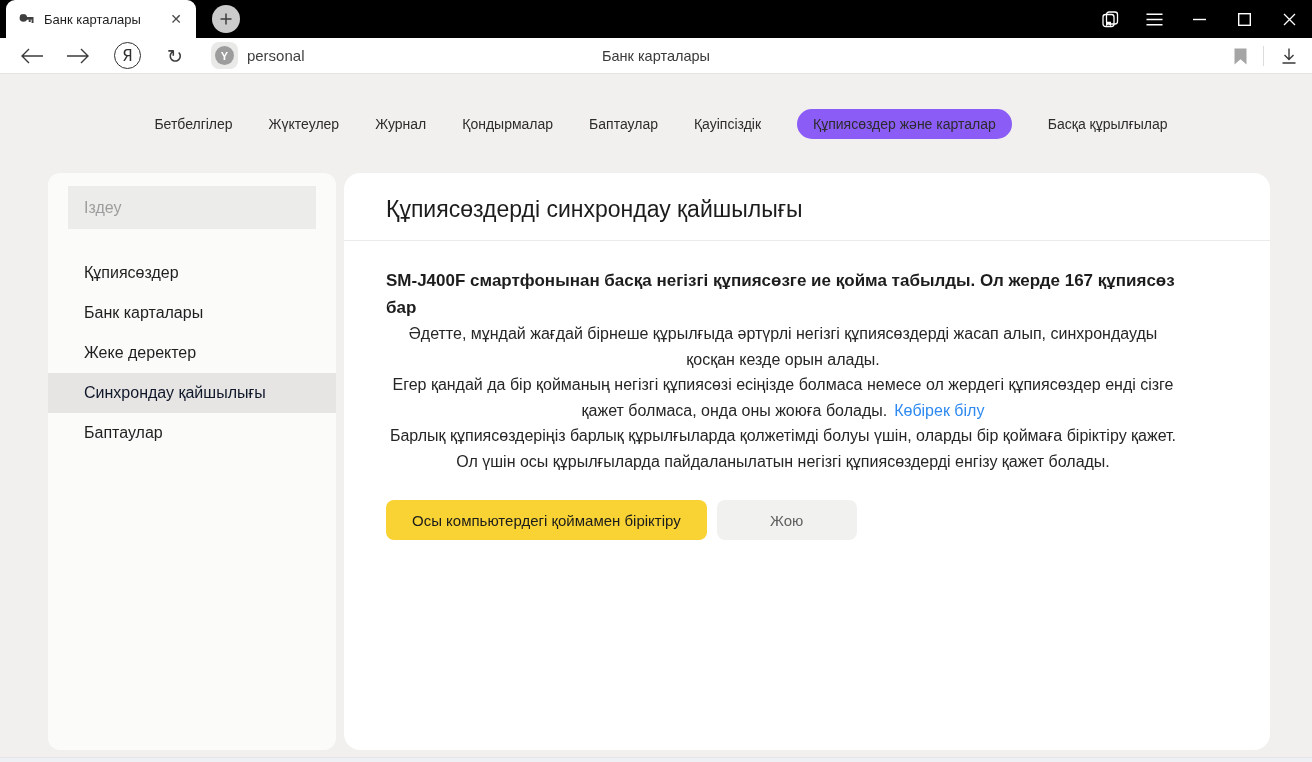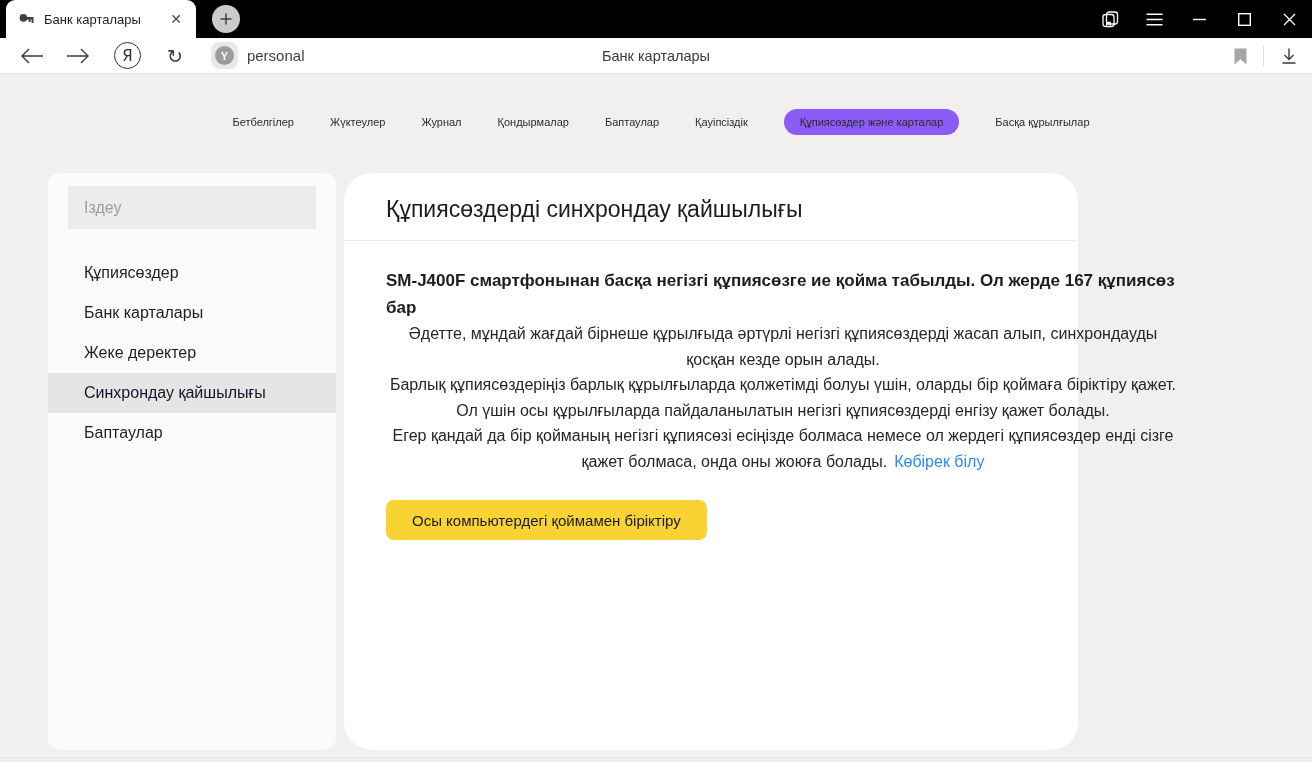--- a/index.html
+++ b/index.html
@@ -48,21 +48,21 @@
   .page-title {
     position:absolute; left:0; right:0; top:0; height:36px; display:flex; align-items:center; justify-content:center;
     font-size:14.5px; color:#3a3a3a; pointer-events:none;
   }
   .tb-right { position:absolute; right:14px; top:0; height:36px; display:flex; align-items:center; gap:16px; }
   .tb-divider { width:1px; height:20px; background:#dcdcdc; }
 
   
   .nav-row {
     position:absolute; top:109px; left:10px; right:0; display:flex; justify-content:center; align-items:center;
-    gap:36px; font-size:11px; color:#2c2c2c;
+    gap:36px; font-size:14px; color:#2c2c2c;
   }
   .nav-item { padding:7px 0; white-space:nowrap; cursor:default; }
   .nav-item.active { background:#8b5cf6; border-radius:17px; padding:7px 16px; }
 
   
   .sidebar {
     position:absolute; left:48px; top:173px; width:288px; height:577px;
     background:#fbfbfa; border-radius:12px;
   }
   .search-input {
@@ -70,22 +70,22 @@
     background:#ececea; border:none; border-radius:0; padding:0 16px;
     font-size:16px; color:#222; font-family:inherit; outline:none;
   }
   .search-input::placeholder { color:#9d9d9d; }
   .menu { margin-top:24px;text-align:right; }
   .menu-item { height:40px; display:flex; align-items:center; padding-left:36px; font-size:16px; color:#1f1f1f; cursor:default; }
   .menu-item.active { background:#e6e5e3; color:#0f172a; }
 
   
   .main {
-    position:absolute; left:344px; top:173px; width:734px; height:577px;
-    background:#fff; border-radius:28px;
+    position:absolute; left:344px; top:173px; width:926px; height:577px;
+    background:#fff; border-radius:16px;
   }
   .main-header { padding:22px 42px 0; }
   .main-title { margin:0; font-size:23px; font-weight:400; color:#1c1c1c; line-height:28px; }
   .main-divider { height:1px; background:#ebebeb; margin-top:17px; }
   .main-body { padding:26px 48px 0 42px; width:884px; }
   .alert-heading { font-size:17px; font-weight:bold; color:#1d1d1d; line-height:27px; margin:0 0 0; }
   .body-text p { margin:0; font-size:16px; line-height:25.5px; color:#262626;text-align:center; }
   .learn-more { color:#2e8af0; text-decoration:none; margin-left:7px; cursor:pointer; }
   .buttons { display:flex; gap:10px; margin-top:26px; }
   .btn { height:40px; border:none; border-radius:8px; font-family:inherit; font-size:15px; cursor:default; }
@@ -206,22 +206,23 @@
 
 <div class="main">
   <div class="main-header">
     <h1 class="main-title">Құпиясөздерді синхрондау қайшылығы</h1>
   </div>
   <div class="main-divider"></div>
   <div class="main-body">
     <p class="alert-heading">SM-J400F смартфонынан басқа негізгі құпиясөзге ие қойма табылды. Ол жерде 167 құпиясөз бар</p>
     <div class="body-text">
       <p>Әдетте, мұндай жағдай бірнеше құрылғыда әртүрлі негізгі құпиясөздерді жасап алып, синхрондауды қосқан кезде орын алады.</p>
+      <p><span>Егер қандай да бір қойманың негізгі құпиясөзі есіңізде болмаса немесе ол жердегі құпиясөздер енді сізге қажет болмаса, онда оны жоюға болады.</span><a class="learn-more">Көбірек білу</a></p>
       <p>Барлық құпиясөздеріңіз барлық құрылғыларда қолжетімді болуы үшін, оларды бір қоймаға біріктіру қажет. Ол үшін осы құрылғыларда пайдаланылатын негізгі құпиясөздерді енгізу қажет болады.</p>
-      <p><span>Егер қандай да бір қойманың негізгі құпиясөзі есіңізде болмаса немесе ол жердегі құпиясөздер енді сізге қажет болмаса, онда оны жоюға болады.</span><a class="learn-more">Көбірек білу</a></p>
     </div>
     <div class="buttons">
       <button class="btn btn-primary">Осы компьютердегі қоймамен біріктіру</button>
+      <button class="btn btn-secondary">Жою</button>
     </div>
   </div>
 </div>
 
 <div class="window-bottom"></div>
 
 </body></html>

